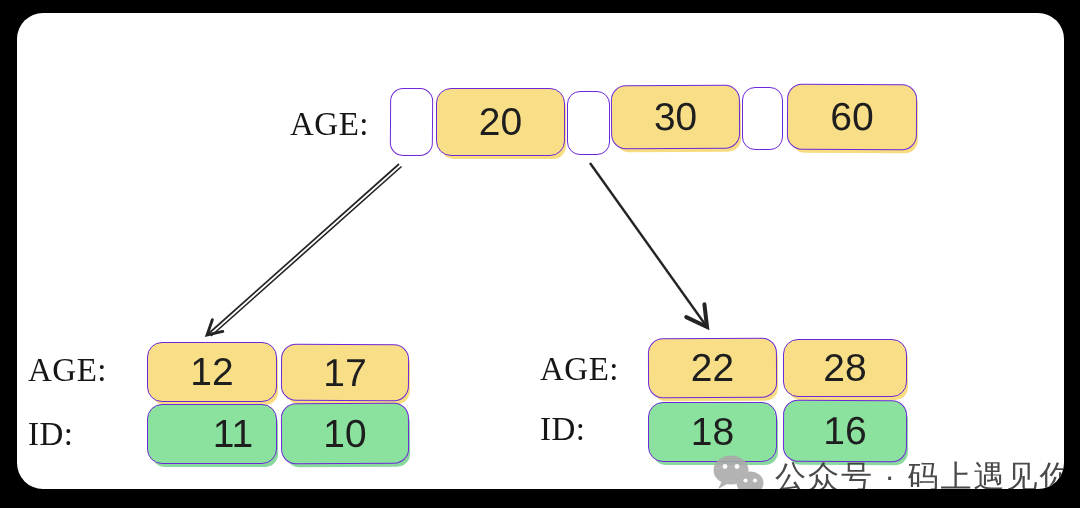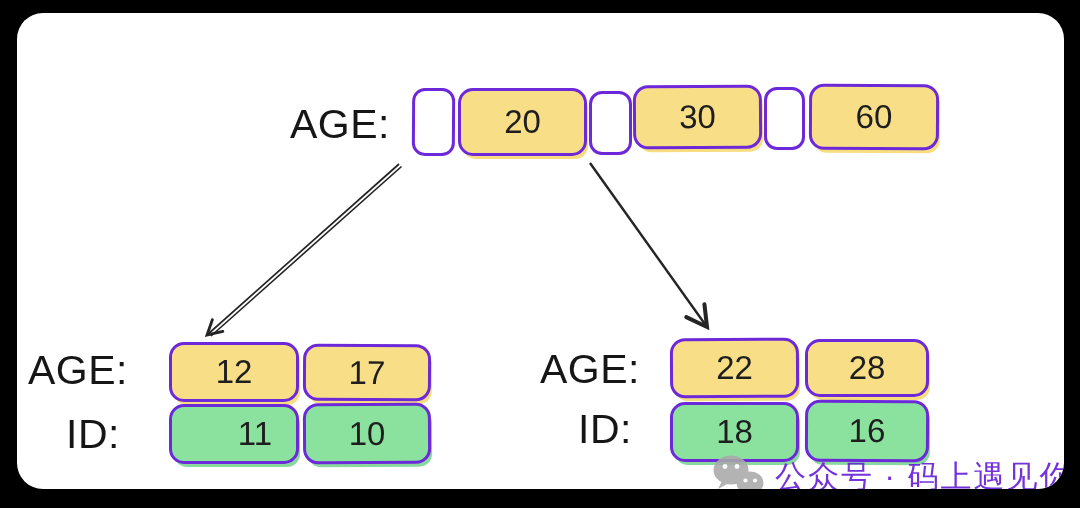--- a/index.html
+++ b/index.html
@@ -2,32 +2,32 @@
 <html><head>
 <meta charset="utf-8">
 <style>
   html,body{margin:0;padding:0;background:#000;}
   .stage{position:relative;width:1080px;height:508px;background:#000;overflow:hidden;
          font-family:"Liberation Sans","DejaVu Sans",sans-serif;}
   .canvas{position:absolute;left:17px;top:13px;width:1047px;height:476px;
           background:#ffffff;border-radius:26px;overflow:hidden;}
   .overlay{position:absolute;left:0;top:0;width:1047px;height:476px;pointer-events:none;}
 
-  .lbl{position:absolute;font-size:41px;color:#161616;text-align:right;line-height:36px;
-       letter-spacing:.5px;white-space:nowrap;}
+  .lbl{position:absolute;font-size:33px;color:#161616;line-height:36px;
+       letter-spacing:.5px;white-space:nowrap;font-family:Liberation Serif, serif;}
 
   .box{position:absolute;display:flex;align-items:center;justify-content:center;
-       border:3px solid #6d28d9;border-radius:15px;font-size:33px;color:#1e1e1e;
-       box-sizing:border-box;margin-left:22px;}
+       border:1px solid #6d28d9;border-radius:15px;font-size:39px;color:#1e1e1e;
+       box-sizing:border-box;}
   .key{background:#f8df87;box-shadow:3px 5px 0 -2px rgba(246,214,106,.85);}
   .idb{background:#8ae29e;box-shadow:3px 5px 0 -2px rgba(116,210,142,.85);}
   .ptr{background:#ffffff;border-radius:13px;}
 
   .watermark{position:absolute;left:694px;top:440px;display:flex;align-items:center;
-             gap:10px;color:#6d28d9;font-size:31px;letter-spacing:2px;white-space:nowrap;}
+             gap:10px;color:#404040;font-size:31px;letter-spacing:2px;white-space:nowrap;}
   .watermark .wm-text{opacity:.95;}
 </style>
 </head>
 <body>
 
 <div class="stage">
   <div class="canvas">
 
     <svg class="overlay" viewBox="0 0 1047 476">
       <defs>

